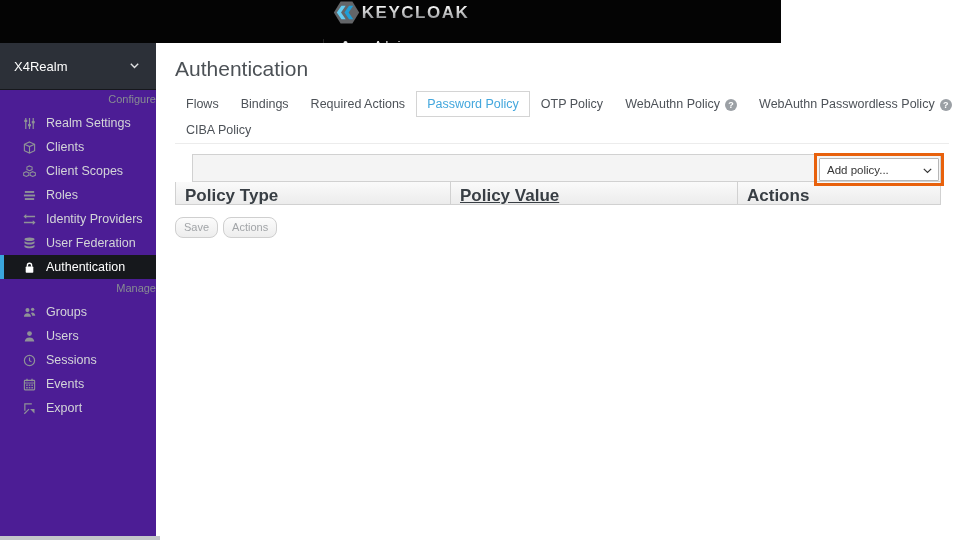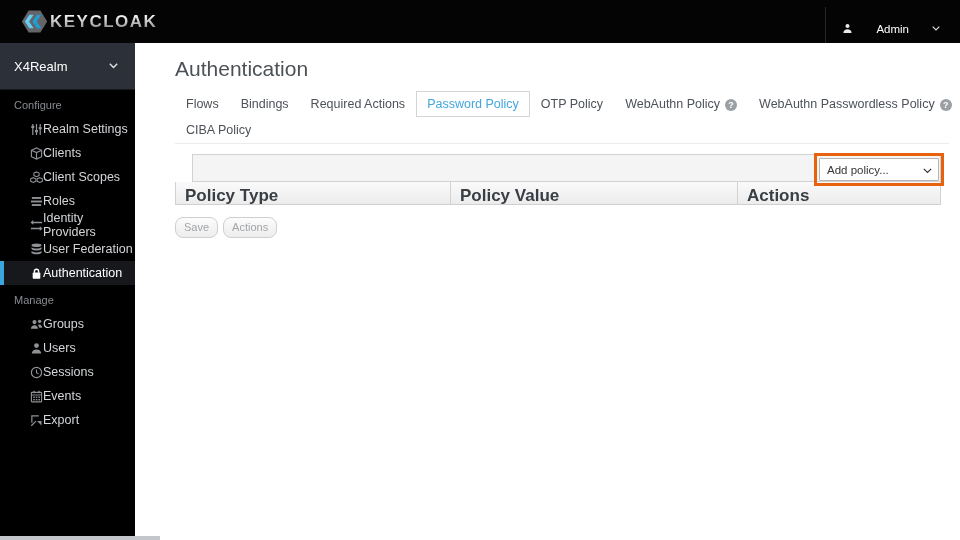--- a/index.html
+++ b/index.html
@@ -5,51 +5,52 @@
   * { box-sizing: border-box; }
   html,body { margin:0; padding:0; }
   body {
     width:960px; height:540px; position:relative; overflow:hidden;
     font-family:"Liberation Sans", sans-serif; background:#fff;
     -webkit-font-smoothing:antialiased;
   }
 
   
   .topbar {
-    position:absolute; top:0; left:0; width:960px; height:43px;
-    background:#040404; display:flex; align-items:center; justify-content:space-between;
+    position:absolute; top:0; left:0; width:781px; height:43px;
+    background:#040404; display:flex; align-items:center; justify-content:space-between;flex-direction:column;
   }
   .brand { display:flex; align-items:center; gap:2px; margin-left:21px; cursor:pointer; }
   .brand-text {
     font-size:17px; font-weight:bold; letter-spacing:1.5px;
     background:linear-gradient(#f0f0f0 20%, #86888b 90%);
     -webkit-background-clip:text; background-clip:text; color:transparent;
   }
   .user-menu {
     height:43px; display:flex; align-items:center; gap:23px;
     padding:0 20px 0 16px; border-left:1px solid #262626;
     color:#fefefe; font-size:11.5px; cursor:pointer;margin-top:14px;
   }
 
   
   .sidebar {
-    position:absolute; top:43px; left:0; width:135px; height:493px;
-    background:#000000;
+    position:absolute; top:43px; left:0; width:156px; height:493px;
+    background:#4c1d95;
+    text-align:right;
   }
   .sidebar-strip { position:absolute; top:536px; left:0; width:160px; height:4px; background:#c3c6ca; }
   .realm-selector {
     height:47px; background:#2c3038; border-bottom:1px solid #16181c;
     display:flex; align-items:center; justify-content:space-between;
     padding:0 17px 0 14px; color:#fdfdfd; font-size:13px; cursor:pointer;
   }
-  .nav-section-label { margin:9px 0 6px 14px; color:#878c92; font-size:11px; }
+  .nav-section-label { margin:3px 0 6px 14px; color:#878c92; font-size:11px; }
   .nav { list-style:none; margin:0; padding:0; }
   .nav-item {
-    height:24px; display:flex; align-items:center; 
-    border-left:4px solid transparent; padding-left:25px;
+    height:24px; display:flex; align-items:center; gap:10px;
+    border-left:4px solid transparent; padding-left:18px;
     color:#d3d5d8; font-size:12.5px; cursor:pointer;
   }
   .nav-item .ni { width:14px; height:14px; display:flex; align-items:center; justify-content:center; color:#8f9297; flex:0 0 14px; }
   .nav-item.active { background:#16181c; border-left-color:#3aa6dd; color:#ffffff; }
   .nav-item.active .ni { color:#ffffff; }
 
   
   .content { position:absolute; top:43px; left:160px; width:800px; height:497px; background:#fff; }
   .page-title { margin:13px 0 0 15px; font-size:21px; font-weight:400; color:#4c5156; line-height:26px; }
 
@@ -75,21 +76,21 @@
     width:120px; height:23px; background:#fff; border:1px solid #b6b6b6; border-radius:1px;
     font-family:"Liberation Sans", sans-serif; font-size:11.5px; color:#363636;
     padding:0 20px 0 7px;
   }
   .select-chevron { position:absolute; right:7px; top:8px; pointer-events:none; color:#363636; }
 
   .table-header { display:flex; border:1px solid #d1d1d1; border-top:none; background:linear-gradient(#fafafa,#ececec); }
   .th { padding:4px 9px; font-size:17px; font-weight:bold; color:#383e44; height:22px; }
   .th + .th { border-left:1px solid #d1d1d1; }
   .th-type  { width:274px; }
-  .th-value { width:287px; }
+  .th-value { width:287px;text-decoration:underline; }
   .th-actions { flex:1; }
 
   .form-buttons { margin:12px 0 0 15px; display:flex; gap:5px; }
   .btn {
     display:inline-block; font-size:11px; padding:3px 8px 4px; cursor:pointer;
     color:#a2a5a8; background:linear-gradient(#fcfcfc,#ededed);
     border:1px solid #cfcfcf; border-radius:8px;
   }
 
   svg { display:block; }

